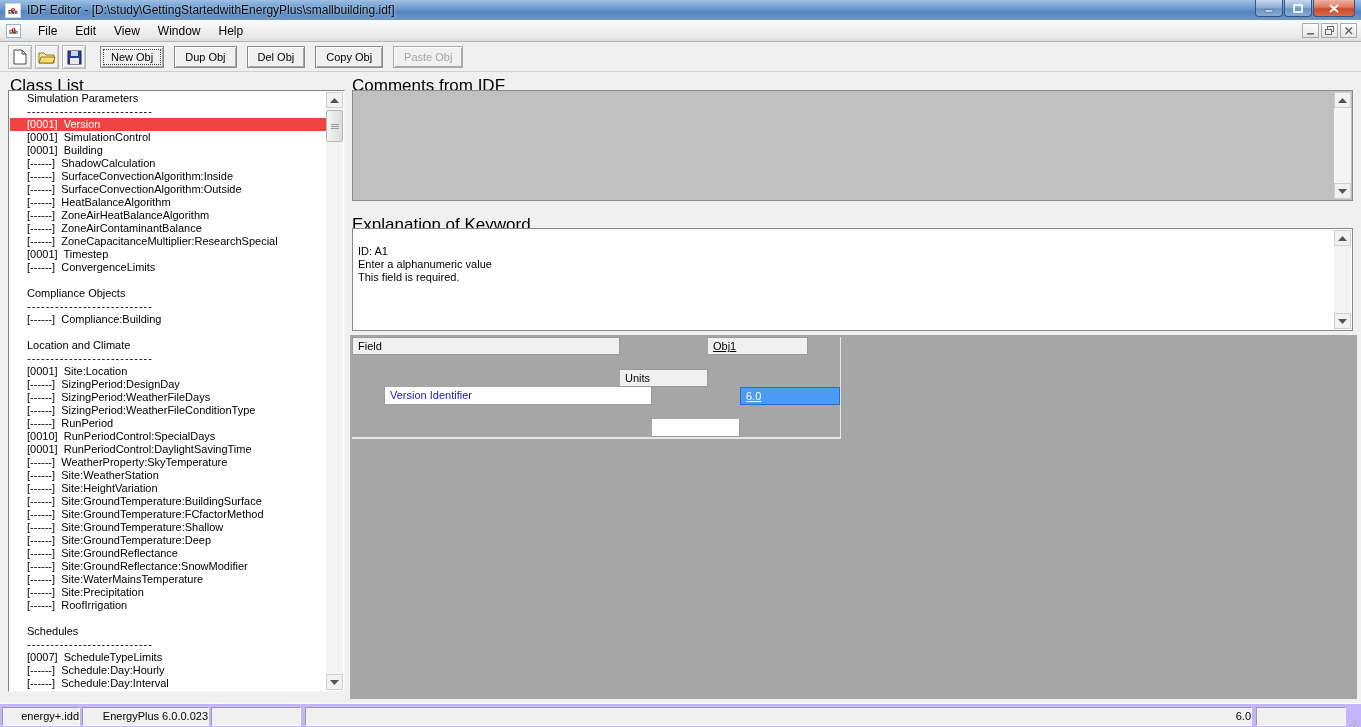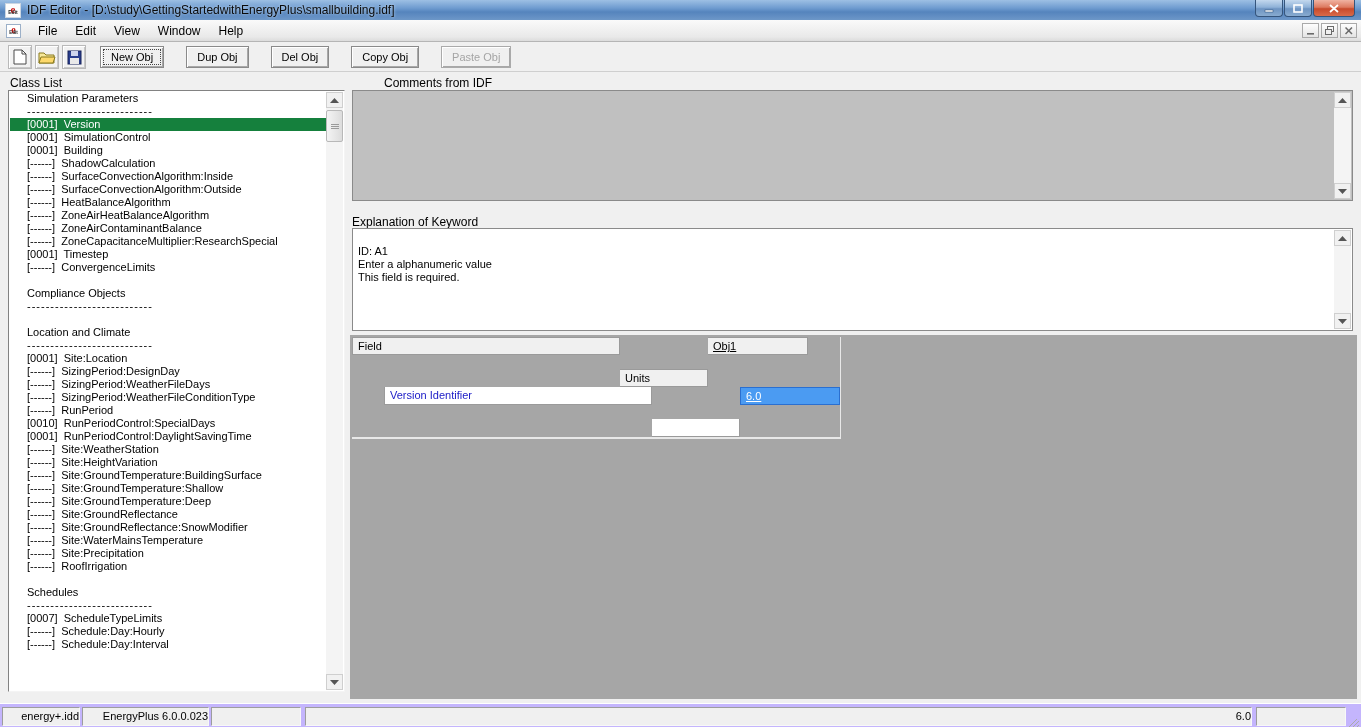--- a/index.html
+++ b/index.html
@@ -35,34 +35,34 @@
   .mdi-btn { width:17px; height:15px; background:linear-gradient(180deg,#fdfdfd,#e4e4e4);
     border:1px solid #a9a9a9; display:flex; align-items:center; justify-content:center;
     color:#555; font-size:10px; line-height:10px; }
 
   
   .toolbar { position:absolute; left:0; top:43px; width:1361px; height:29px; background:#f0f0f0;
     border-bottom:1px solid #cfcfcf; display:flex; align-items:center; }
   .tool-icon-btn { width:24px; height:24px; margin-left:3px; display:flex; align-items:center; justify-content:center;
     border:1px solid #b9b9b9; background:#f2f2f2; box-shadow:inset 1px 1px 0 #ffffff, inset -1px -1px 0 #c9c9c9; }
   .tool-icon-btn:first-child { margin-left:8px; }
-  .obj-btn { height:22px; margin-left:22px; padding:0 10px; min-width:56px; font-size:11px;
+  .obj-btn { height:22px; margin-left:10px; padding:0 10px; min-width:56px; font-size:11px;
     background:#f0f0f0; border:1px solid #8a8a8a; position:relative; text-align:center; line-height:20px;
     box-shadow:inset 1px 1px 0 #ffffff, inset -1px -1px 0 #a8a8a8; }
   .obj-btn.focused { margin-left:14px; }
   .obj-btn.focused::after { content:""; position:absolute; left:2px; top:2px; right:2px; bottom:2px; border:1px dotted #444; }
   .obj-btn.disabled { color:#a5a5a5; border-color:#aaa; }
 
   
-  .group-label { position:absolute; font-size:12px; }
+  .group-label { position:absolute; font-size:17px; }
   .listbox { position:absolute; left:8px; top:90px; width:337px; height:602px; background:#ffffff;
     border:1px solid #828282; border-right-color:#f4f4f4; border-bottom-color:#f4f4f4; overflow:hidden; }
   .list-inner { position:absolute; left:1px; top:1px; right:18px; bottom:1px; }
   .list-row { height:13px; line-height:13px; font-size:11px; padding-left:17px; white-space:pre; overflow:hidden; }
-  .list-row.selected { background:#15803d; color:#ffffff; }
+  .list-row.selected { background:#ef4444; color:#ffffff; }
   .list-row.sep { letter-spacing:1px; }
 
   
   .vscroll { position:absolute; top:1px; bottom:1px; right:1px; width:17px; background:#f4f4f4; }
   .sb-btn { position:absolute; left:0; width:17px; height:16px; background:#f1f1f1; border:1px solid #cfcfcf;
     display:flex; align-items:center; justify-content:center; }
   .sb-btn svg { display:block; }
   .sb-up { top:0; } .sb-down { bottom:0; }
   .sb-thumb { position:absolute; left:0; width:17px; background:linear-gradient(90deg,#f4f4f4,#dcdcdc);
     border:1px solid #b8b8b8; border-radius:2px; display:flex; align-items:center; justify-content:center; flex-direction:column; gap:1px;}
@@ -193,33 +193,36 @@
         <div class="list-row">[------]  SurfaceConvectionAlgorithm:Outside</div>
         <div class="list-row">[------]  HeatBalanceAlgorithm</div>
         <div class="list-row">[------]  ZoneAirHeatBalanceAlgorithm</div>
         <div class="list-row">[------]  ZoneAirContaminantBalance</div>
         <div class="list-row">[------]  ZoneCapacitanceMultiplier:ResearchSpecial</div>
         <div class="list-row">[0001]  Timestep</div>
         <div class="list-row">[------]  ConvergenceLimits</div>
         <div class="list-row"></div>
         <div class="list-row">Compliance Objects</div>
         <div class="list-row sep">---------------------------</div>
+        <div class="list-row">[------]  Compliance:Building</div>
         <div class="list-row"></div>
         <div class="list-row">Location and Climate</div>
         <div class="list-row sep">---------------------------</div>
         <div class="list-row">[0001]  Site:Location</div>
         <div class="list-row">[------]  SizingPeriod:DesignDay</div>
         <div class="list-row">[------]  SizingPeriod:WeatherFileDays</div>
         <div class="list-row">[------]  SizingPeriod:WeatherFileConditionType</div>
         <div class="list-row">[------]  RunPeriod</div>
         <div class="list-row">[0010]  RunPeriodControl:SpecialDays</div>
         <div class="list-row">[0001]  RunPeriodControl:DaylightSavingTime</div>
+        <div class="list-row">[------]  WeatherProperty:SkyTemperature</div>
         <div class="list-row">[------]  Site:WeatherStation</div>
         <div class="list-row">[------]  Site:HeightVariation</div>
         <div class="list-row">[------]  Site:GroundTemperature:BuildingSurface</div>
+        <div class="list-row">[------]  Site:GroundTemperature:FCfactorMethod</div>
         <div class="list-row">[------]  Site:GroundTemperature:Shallow</div>
         <div class="list-row">[------]  Site:GroundTemperature:Deep</div>
         <div class="list-row">[------]  Site:GroundReflectance</div>
         <div class="list-row">[------]  Site:GroundReflectance:SnowModifier</div>
         <div class="list-row">[------]  Site:WaterMainsTemperature</div>
         <div class="list-row">[------]  Site:Precipitation</div>
         <div class="list-row">[------]  RoofIrrigation</div>
         <div class="list-row"></div>
         <div class="list-row">Schedules</div>
         <div class="list-row sep">---------------------------</div>
@@ -239,21 +242,21 @@
           <i></i>
         </div>
       <div class="sb-btn sb-down">
         <svg width="9" height="5">
             <path d="M0 0 L9 0 L4.5 5 Z" fill="#555"></path>
           </svg>
       </div>
     </div>
   </div>
 
-  <div class="group-label" style="left:352px; top:76px;margin-left:32px;">Comments from IDF</div>
+  <div class="group-label" style="left:352px; top:76px;">Comments from IDF</div>
   <div class="comments-box">
     <div class="vscroll">
       <div class="sb-btn sb-up">
         <svg width="9" height="5">
             <path d="M4.5 0 L9 5 L0 5 Z" fill="#555"></path>
           </svg>
       </div>
       <div class="sb-btn sb-down">
         <svg width="9" height="5">
             <path d="M0 0 L9 0 L4.5 5 Z" fill="#555"></path>

